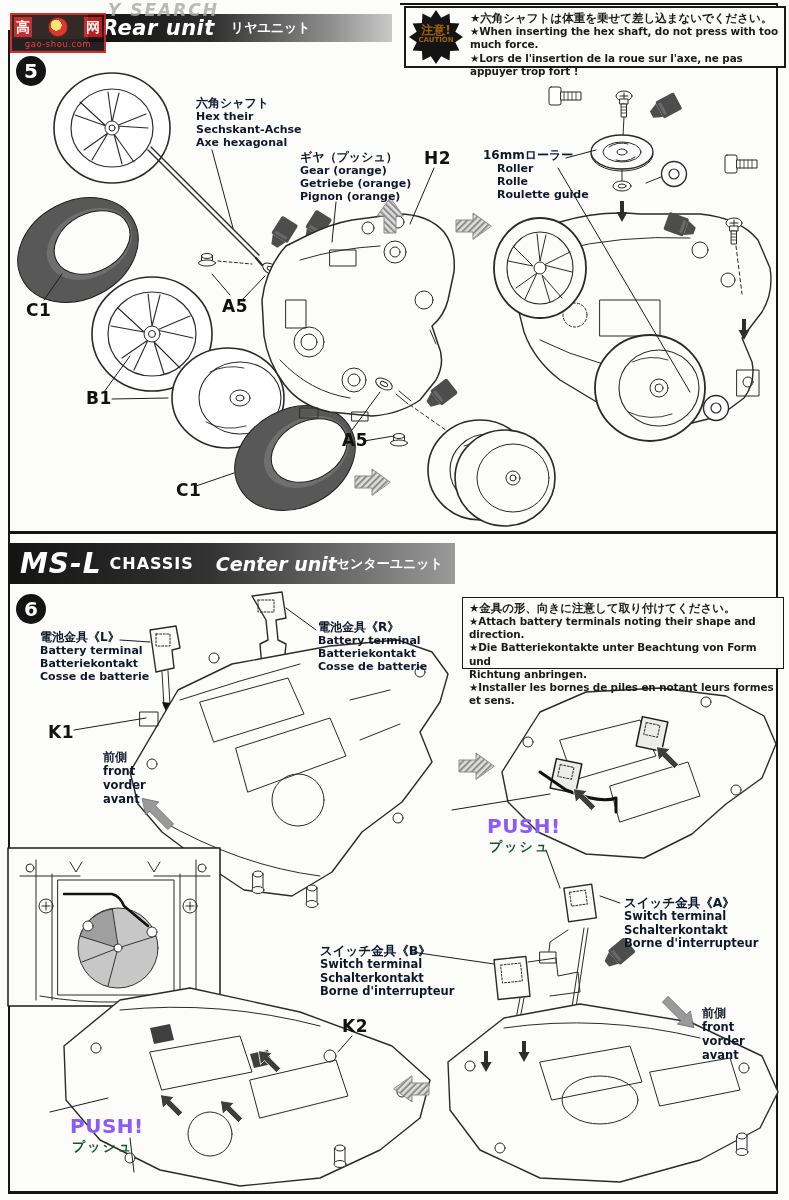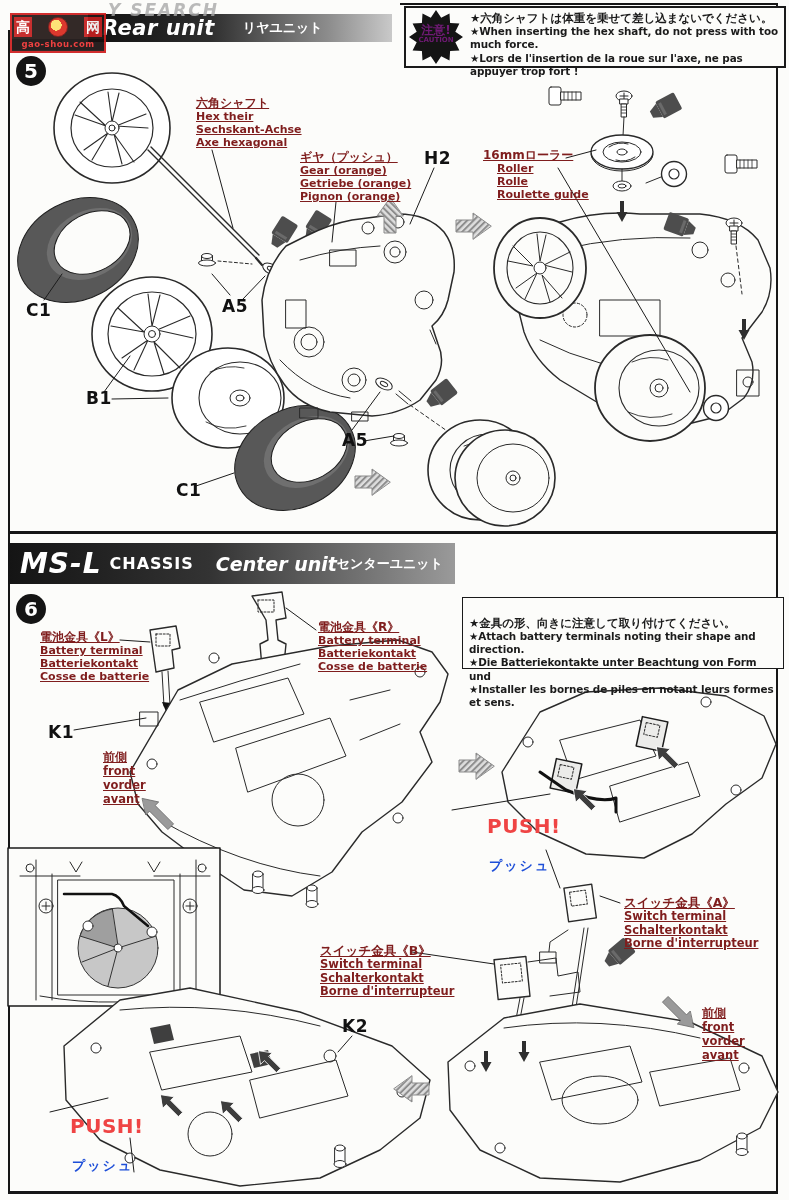--- a/index.html
+++ b/index.html
@@ -1,66 +1,66 @@
 <!DOCTYPE html>
 <html><head>
 <meta charset="utf-8">
 <style>
   html,body{margin:0;padding:0;background:#e8e8e4;}
   #page{position:relative;width:789px;height:1200px;background:#fcfcfa;overflow:hidden;
         font-family:"DejaVu Sans","Liberation Sans",sans-serif;color:#1b1b1b;}
   .edge{position:absolute;background:#161616;}
   #art{position:absolute;left:0;top:0;z-index:1;}
-  .lblblock{position:absolute;font-weight:bold;color:#7f1d1d;white-space:nowrap;z-index:3;text-decoration:underline;}
+  .lblblock{position:absolute;font-weight:bold;color:#0f172a;white-space:nowrap;z-index:3;}
   .lblblock .jp{font-size:12px;line-height:14px;}
   .lblblock .tx{font-size:11px;line-height:13px;}
   .partlbl{position:absolute;font-weight:bold;font-size:17px;color:#111;z-index:3;letter-spacing:0.5px;}
   .badge{position:absolute;width:30px;height:30px;border-radius:50%;background:#141414;color:#fff;
          display:flex;align-items:center;justify-content:center;font-size:20px;font-weight:bold;z-index:4;}
   
   #rear-bar{position:absolute;left:88px;top:14px;width:304px;height:28px;z-index:4;
             background:linear-gradient(to right,#101010 0%,#2e2e2e 40%,#8f8f8f 80%,#c9c9c9 100%);
-            display:flex;align-items:center;color:#fff;gap:12px;}
+            display:flex;align-items:center;color:#fff;}
   #rear-bar .t1{font-size:21px;font-weight:bold;font-style:italic;margin-left:14px;letter-spacing:0.5px;}
   #rear-bar .t2{font-size:13px;font-weight:bold;margin-left:16px;}
   #msl-bar{position:absolute;left:8px;top:543px;width:447px;height:41px;z-index:4;
            background:linear-gradient(to right,#141414 0%,#333 45%,#7d7d7d 85%,#9a9a9a 100%);
            display:flex;align-items:center;color:#fff;}
   #msl-bar .b1{font-size:28px;font-weight:bold;font-style:italic;margin-left:12px;letter-spacing:1px;}
   #msl-bar .b2{font-size:16px;font-weight:bold;margin-left:8px;letter-spacing:1px;}
   #msl-bar .b3{font-size:19px;font-weight:bold;font-style:italic;margin-left:22px;}
   #msl-bar .b4{font-size:13px;font-weight:bold;}
   
   #caution-box{position:absolute;left:404px;top:6px;width:378px;height:58px;border:2px solid #1a1a1a;
                background:#fcfcfa;z-index:4;}
   #caution-box .txt{position:absolute;left:64px;top:3px;font-weight:bold;}
   #caution-box .jp{font-size:11.5px;line-height:14px;}
   #caution-box .ln{font-size:10.4px;line-height:13.4px;letter-spacing:-0.1px;}
   #star-wrap{position:absolute;left:2px;top:1px;width:56px;height:56px;}
-  #star-txt{position:absolute;left:2px;top:1px;width:56px;height:56px;color:#701a75;text-align:center;z-index:5;}
+  #star-txt{position:absolute;left:2px;top:1px;width:56px;height:56px;color:#a16207;text-align:center;z-index:5;}
   #star-txt .a{font-size:12px;font-weight:bold;margin-top:15px;line-height:12px;}
   #star-txt .b{font-size:7px;font-weight:bold;line-height:9px;}
   #notes-box{position:absolute;left:462px;top:597px;width:322px;height:72px;border:1.5px solid #1a1a1a;
-             background:#fcfcfa;z-index:3;padding:18px 6px;box-sizing:border-box;font-weight:bold;}
+             background:#fcfcfa;z-index:3;padding:3px 6px;box-sizing:border-box;font-weight:bold;}
   #notes-box .jp{font-size:11.5px;line-height:14px;}
   #notes-box .ln{font-size:10.4px;line-height:13.2px;letter-spacing:-0.1px;}
   
   #wm-logo{position:absolute;left:10px;top:13px;width:96px;height:40px;z-index:6;opacity:0.93;
            border:2px solid #cf1f1f;background:#241a18;box-sizing:border-box;}
   #wm-logo .row{display:flex;align-items:center;justify-content:space-between;height:24px;padding:0 2px;}
   #wm-logo .ch{background:#c42020;color:#fff;font-weight:bold;font-size:14px;line-height:20px;padding:0 2px;}
   #wm-logo .emb{width:18px;height:18px;border-radius:50%;
                 background:radial-gradient(circle at 40% 40%, #ffe26e 0 35%, #d92b1f 36% 100%);
                 border:1px solid #7e1111;}
-  #wm-logo .url{color:#e33;font-size:8.5px;font-weight:bold;text-align:center;line-height:11px;
+  #wm-logo .url{color:#e33;font-size:8.5px;font-weight:normal;text-align:center;line-height:11px;
                 background:#171010;letter-spacing:0.5px;}
   #wm-search{position:absolute;left:108px;top:0px;z-index:6;color:#a9a9a9;font-size:17px;
              font-weight:bold;font-style:italic;letter-spacing:2px;opacity:0.8;}
-  .push-en{position:absolute;font-size:20px;font-weight:bold;color:#ef4444;z-index:3;letter-spacing:0.5px;}
-  .push-jp{position:absolute;font-size:13px;font-weight:bold;color:#1d4ed8;z-index:3;letter-spacing:2px;margin-top:19px;}
+  .push-en{position:absolute;font-size:20px;font-weight:bold;color:#8b5cf6;z-index:3;letter-spacing:0.5px;}
+  .push-jp{position:absolute;font-size:13px;font-weight:bold;color:#14532d;z-index:3;letter-spacing:2px;}
 </style>
 </head>
 <body>
 
 <div id="page">
 
   <div class="edge" style="left:8px;top:30px;width:2px;height:1164px;"></div>
   <div class="edge" style="left:776px;top:4px;width:2px;height:1190px;"></div>
   <div class="edge" style="left:400px;top:3px;width:378px;height:2px;"></div>
   <div class="edge" style="left:8px;top:531px;width:770px;height:3px;"></div>
@@ -469,20 +469,21 @@
   </div>
 
   <div class="badge" style="left:16px;top:594px;">
     <span>6</span>
   </div>
 
   <div id="notes-box">
     <div class="jp">★金具の形、向きに注意して取り付けてください。</div>
     <div class="ln">★Attach battery terminals noting their shape and direction.</div>
     <div class="ln">★Die Batteriekontakte unter Beachtung von Form und</div>
+    <div class="ln">Richtung anbringen.</div>
     <div class="ln">★Installer les bornes de piles en notant leurs formes et sens.</div>
   </div>
 
   <div class="lblblock" style="left:196px;top:96px;">
     <div class="jp">六角シャフト</div>
     <div class="tx">Hex their</div>
     <div class="tx">Sechskant-Achse</div>
     <div class="tx">Axe hexagonal</div>
   </div>
   <div class="lblblock" style="left:300px;top:150px;">

